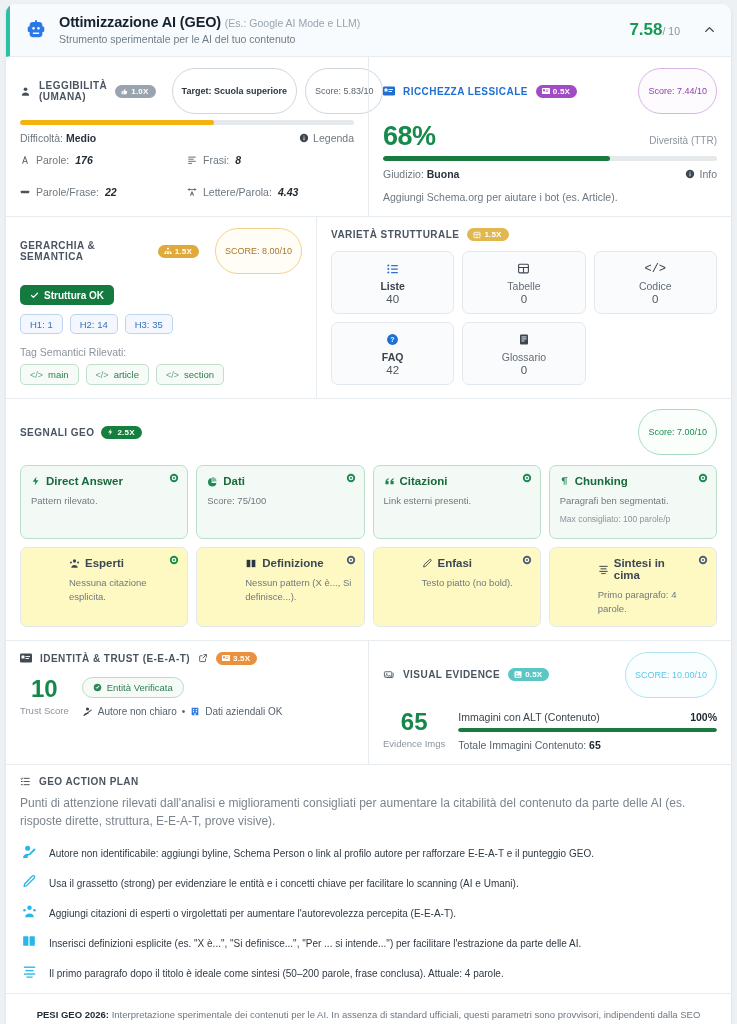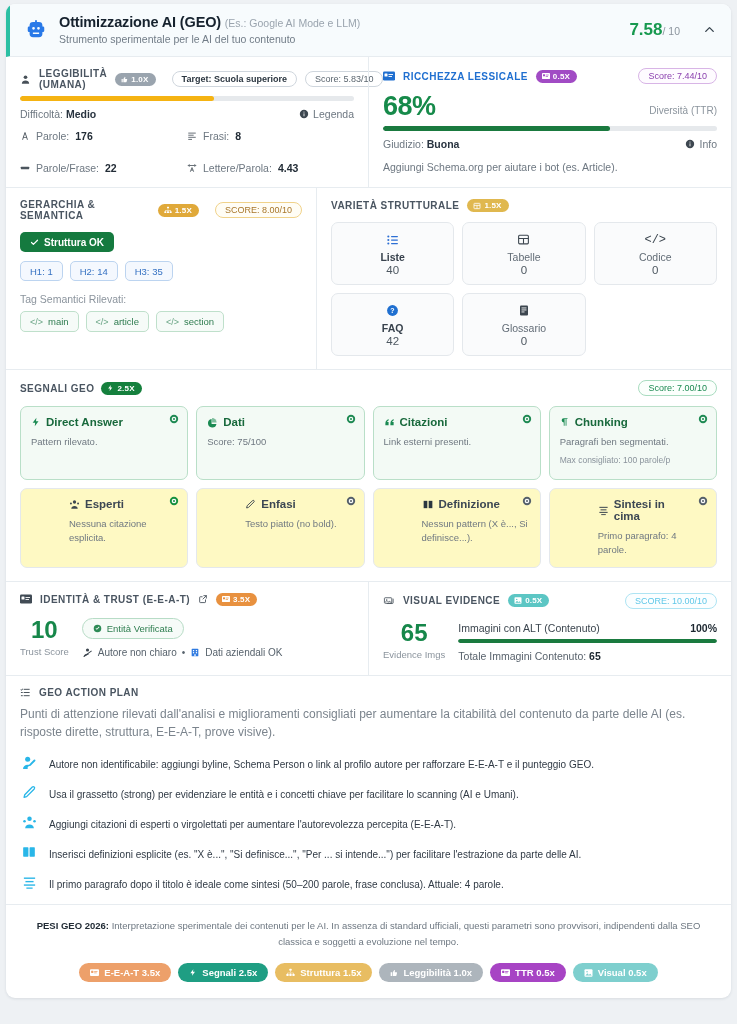--- a/index.html
+++ b/index.html
@@ -49,21 +49,21 @@
   }
   .ico { display: inline-flex; align-items: center; justify-content: center; flex: none; }
   .pill {
     display: inline-flex; align-items: center; gap: 3px;
     border-radius: 999px; padding: 2px 7px 2px 6px;
     font-size: 8px; font-weight: 700; color: #fff; letter-spacing: .2px;
     white-space: nowrap;
   }
   .scorebox {
     border: 1px solid #cfd6dd; border-radius: 999px;
-    padding: 2px 9px; font-size: 9px; color: #5b666f; background: #fff;
+    padding: 17px 9px; font-size: 9px; color: #5b666f; background: #fff;
     white-space: nowrap;
   }
   .scorebox.amber { border-color: #f0d28a; color: #a8762a; background: #fffdf5; }
   .scorebox.green { border-color: #a9dcc0; color: #1c8a52; background: #fbfffc; }
   .scorebox.purple{ border-color: #d8b5e6; color: #8a3fae; background: #fefbff; }
   .scorebox.cyan  { border-color: #aee4f3; color: #5fc7e8; background: #fbfeff; }
   .scorebox.dark  { border-color: #cfd6dd; color: #414c57; }
 
   .bar { height: 5px; border-radius: 3px; background: #e6e9ec; overflow: hidden; }
   .bar > i { display:block; height:100%; border-radius:3px; }
@@ -78,21 +78,21 @@
   .big-num { font-size: 27px; font-weight: 700; line-height: 1.05; letter-spacing: -.5px; }
   .big-amber { color: #f5b312; }
   .big-green { color: #168a4a; }
   .bigrow { display: flex; align-items: flex-end; justify-content: space-between; margin-top: 8px; }
   .bigrow .unit { font-size: 10px; color: #8b949d; padding-bottom: 4px; }
   .sub-line { display: flex; align-items: center; justify-content: space-between; font-size: 10.5px; color: #6d7781; margin-top: 7px; }
   .sub-line b { color: #293440; }
   .linkish { display: inline-flex; align-items: center; gap: 4px; color: #6d7781; font-size: 10.5px; }
   .stats { display: flex; flex-wrap: wrap; margin-top: 10px; row-gap: 20px; }
   .stat { width: 50%; display: flex; align-items: center; gap: 6px; font-size: 10.5px; color: #6d7781; }
-  .stat b { color: #222c36; }
+  .stat b { color: #222c36; font-style: italic; }
   .note { font-size: 10.5px; color: #6d7781; margin-top: 11px; }
 
   
   .tagbtn {
     display: inline-flex; align-items: center; justify-content: center;
     background: #157a3f; color: #fff; font-size: 10px; font-weight: 700;
     border-radius: 5px; padding: 4.5px 10px; gap: 5px;
   }
   .hchips { display: flex; gap: 7px; margin-top: 9px; }
   .hchip {
@@ -579,47 +579,47 @@
                 <circle cx="12" cy="12" r="10"></circle>
                 <circle cx="12" cy="12" r="5.5" fill="#fafbfc"></circle>
                 <circle cx="12" cy="12" r="2.4" fill="#16913f"></circle>
               </svg>
             </span>
       </div>
 
       <div class="gcard off">
         <div class="gt">
           <span class="ico">
-                <svg width="11" height="11" viewBox="0 0 24 24" fill="none" stroke="#3c464f" stroke-width="2" stroke-linecap="round" stroke-linejoin="round">
-                  <path d="M16.5 3.5a2.1 2.1 0 0 1 3 3L7.5 18.5l-4 1 1-4Z"></path>
-                </svg>
-              </span>
-          <span>Enfasi</span>
-        </div>
-        <div class="gd">Testo piatto (no bold).</div>
+                <svg width="12" height="11" viewBox="0 0 24 24" fill="#2b3740">
+                  <path d="M2.5 4h8v16h-8Z"></path>
+                  <path d="M13.5 4h8v16h-8Z"></path>
+                </svg>
+              </span>
+          <span>Definizione</span>
+        </div>
+        <div class="gd">Nessun pattern (X è..., Si definisce...).</div>
         <span class="eye">
               <svg width="10" height="10" viewBox="0 0 24 24" fill="#55606a">
                 <circle cx="12" cy="12" r="10"></circle>
                 <circle cx="12" cy="12" r="5.5" fill="#fafbfc"></circle>
                 <circle cx="12" cy="12" r="2.4" fill="#55606a"></circle>
               </svg>
             </span>
       </div>
 
       <div class="gcard off">
         <div class="gt">
           <span class="ico">
-                <svg width="12" height="11" viewBox="0 0 24 24" fill="#2b3740">
-                  <path d="M2.5 4h8v16h-8Z"></path>
-                  <path d="M13.5 4h8v16h-8Z"></path>
-                </svg>
-              </span>
-          <span>Definizione</span>
-        </div>
-        <div class="gd">Nessun pattern (X è..., Si definisce...).</div>
+                <svg width="11" height="11" viewBox="0 0 24 24" fill="none" stroke="#3c464f" stroke-width="2" stroke-linecap="round" stroke-linejoin="round">
+                  <path d="M16.5 3.5a2.1 2.1 0 0 1 3 3L7.5 18.5l-4 1 1-4Z"></path>
+                </svg>
+              </span>
+          <span>Enfasi</span>
+        </div>
+        <div class="gd">Testo piatto (no bold).</div>
         <span class="eye">
               <svg width="10" height="10" viewBox="0 0 24 24" fill="#55606a">
                 <circle cx="12" cy="12" r="10"></circle>
                 <circle cx="12" cy="12" r="5.5" fill="#fafbfc"></circle>
                 <circle cx="12" cy="12" r="2.4" fill="#55606a"></circle>
               </svg>
             </span>
       </div>
 
       <div class="gcard off">

